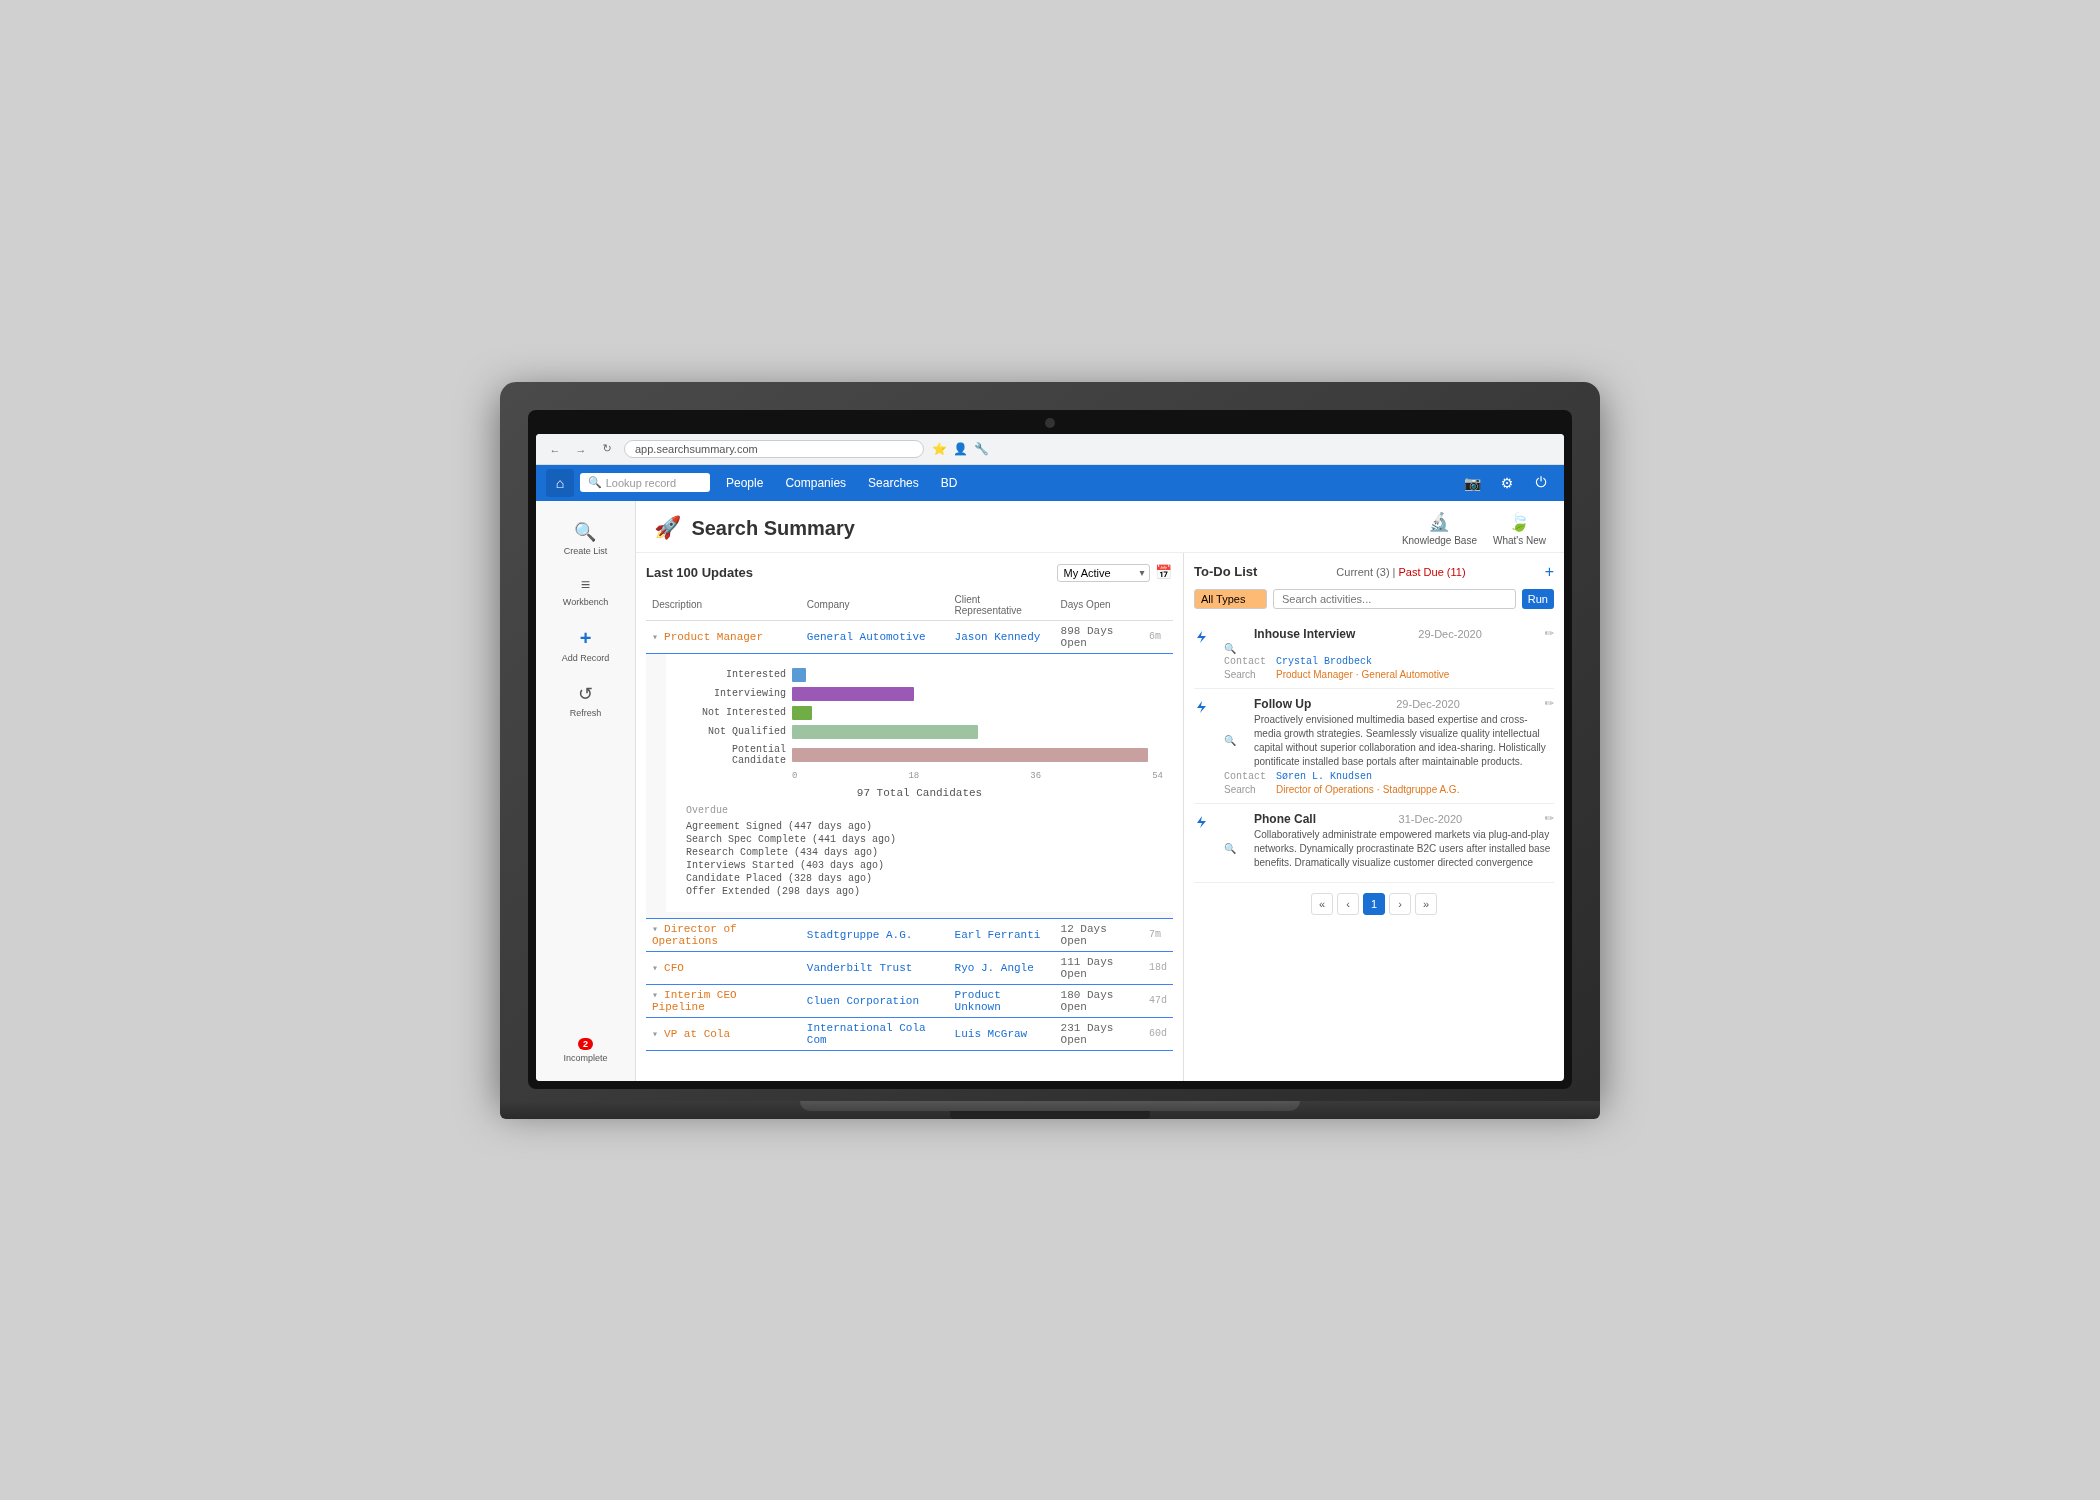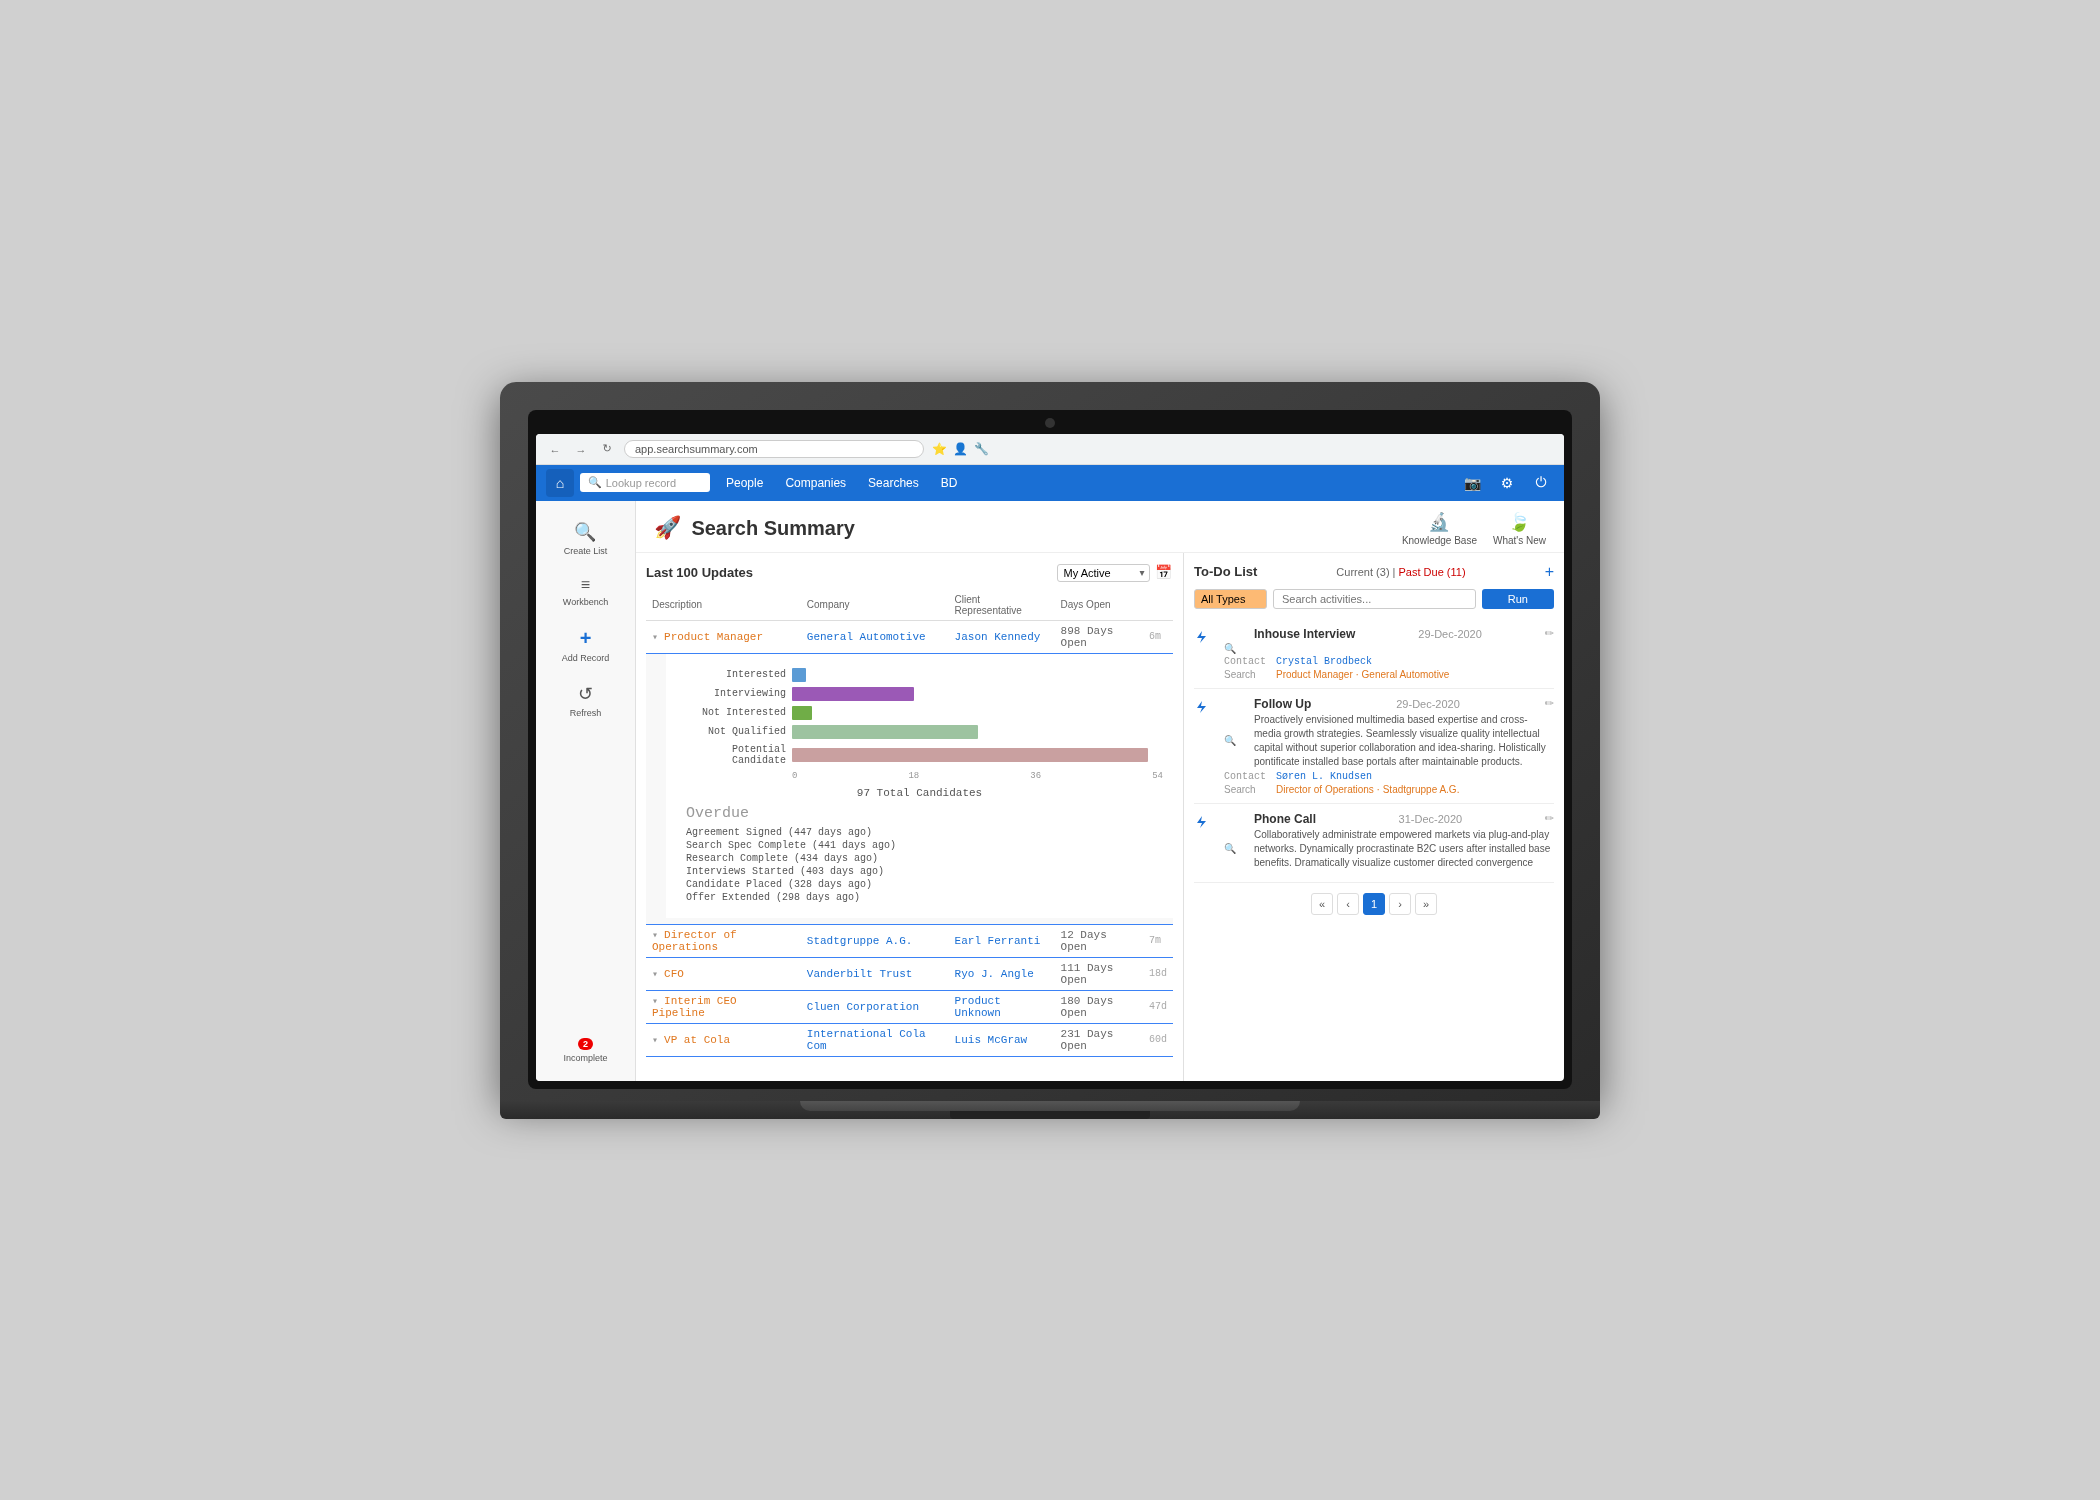--- a/index.html
+++ b/index.html
@@ -400,21 +400,21 @@
       color: #555;
       margin-top: 4px;
     }
 
     
     .overdue-section {
       padding: 6px 10px;
     }
 
     .overdue-label {
-      font-size: 15px;
+      font-size: 10px;
       color: #999;
       margin-bottom: 4px;
     }
 
     .overdue-item {
       font-size: 10px;
       color: #555;
       padding: 1px 0;
     }
 
@@ -476,21 +476,21 @@
       padding: 3px 8px;
       font-size: 11px;
       color: #999;
     }
 
     .run-btn {
       background: #1a6fd4;
       color: white;
       border: none;
       border-radius: 3px;
-      padding: 4px 26px;
+      padding: 4px 6px;
       font-size: 11px;
       cursor: pointer;
     }
 
     
     .activity-card {
       border-bottom: 1px solid #eee;
       padding: 8px 0;
       display: grid;
       grid-template-columns: 24px 24px 1fr;

